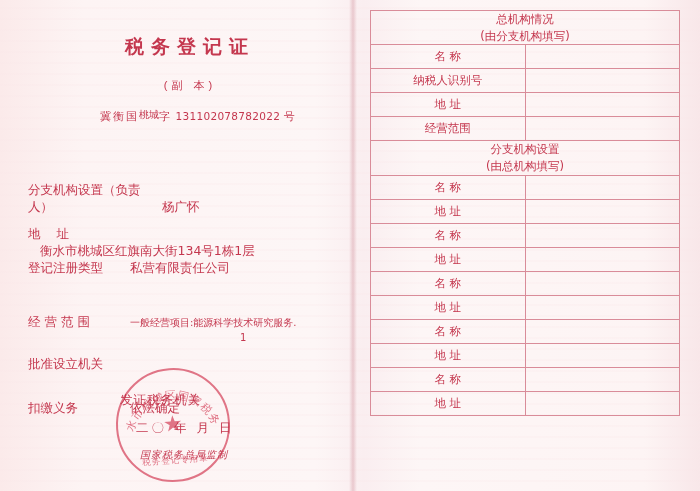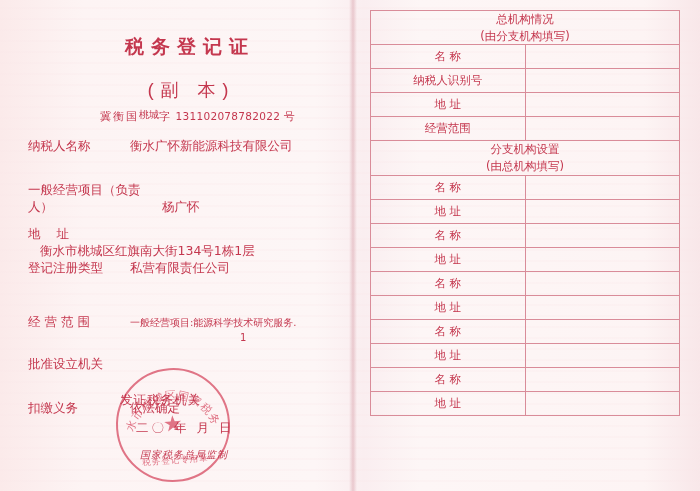--- a/index.html
+++ b/index.html
@@ -30,22 +30,22 @@
   
   .left{position:absolute;left:0;top:0;width:350px;height:491px;}
   .title{
     position:absolute;left:100px;top:34px;width:180px;
     text-align:center;
     font-family:Liberation Mono, monospace;
     font-size:19px;letter-spacing:7px;font-weight:700;color:#c4374e;
   }
   .subtitle{
     position:absolute;left:100px;top:78px;width:180px;
-    text-align:center;font-size:18px;letter-spacing:4px;color:#c4374e;
-    font-family:Liberation Mono, monospace;
+    text-align:center;font-size:11px;letter-spacing:4px;color:#c4374e;
+    font-family:Liberation Sans, sans-serif;
   }
   .numline{
     position:absolute;left:100px;top:108px;width:240px;
     font-size:11px;color:#c4374e;white-space:nowrap;
   }
   .numline .seg{letter-spacing:2px;}
   .numline .code{font-size:10.5px;letter-spacing:.3px;}
   .numline .tiny{font-size:10px;vertical-align:2px;}
 
   .row{position:absolute;left:28px;width:315px;font-size:12.5px;color:#c4374e;}
@@ -118,27 +118,23 @@
 
     <div class="title">税务登记证</div>
     <div class="subtitle">(副 本)</div>
 
     <div class="numline">
       <span class="seg">冀衡国</span><span class="tiny">桃城</span><span class="seg">字</span>
       <span class="code">131102078782022</span>
       <span class="seg">号</span>
     </div>
 
-    <div class="row" style="top:138px;">
-      <span class="lbl">纳税人名称</span>
-      <span class="val" style="margin-left:12px;">衡水广怀新能源科技有限公司</span>
-    </div>
 
     <div class="row" style="top:182px;">
-      <span class="lbl" style="width:130px;">一般经营项目（负责人）</span>
+      <span class="lbl" style="width:130px;">分支机构设置（负责人）</span>
       <span class="val">杨广怀</span>
     </div>
 
     <div class="row" style="top:226px;">
       <span class="lbl sp">地      址</span>
       <span class="val" style="margin-left:12px;">衡水市桃城区红旗南大街134号1栋1层</span>
     </div>
 
     <div class="row" style="top:260px;">
       <span class="lbl">登记注册类型</span>

